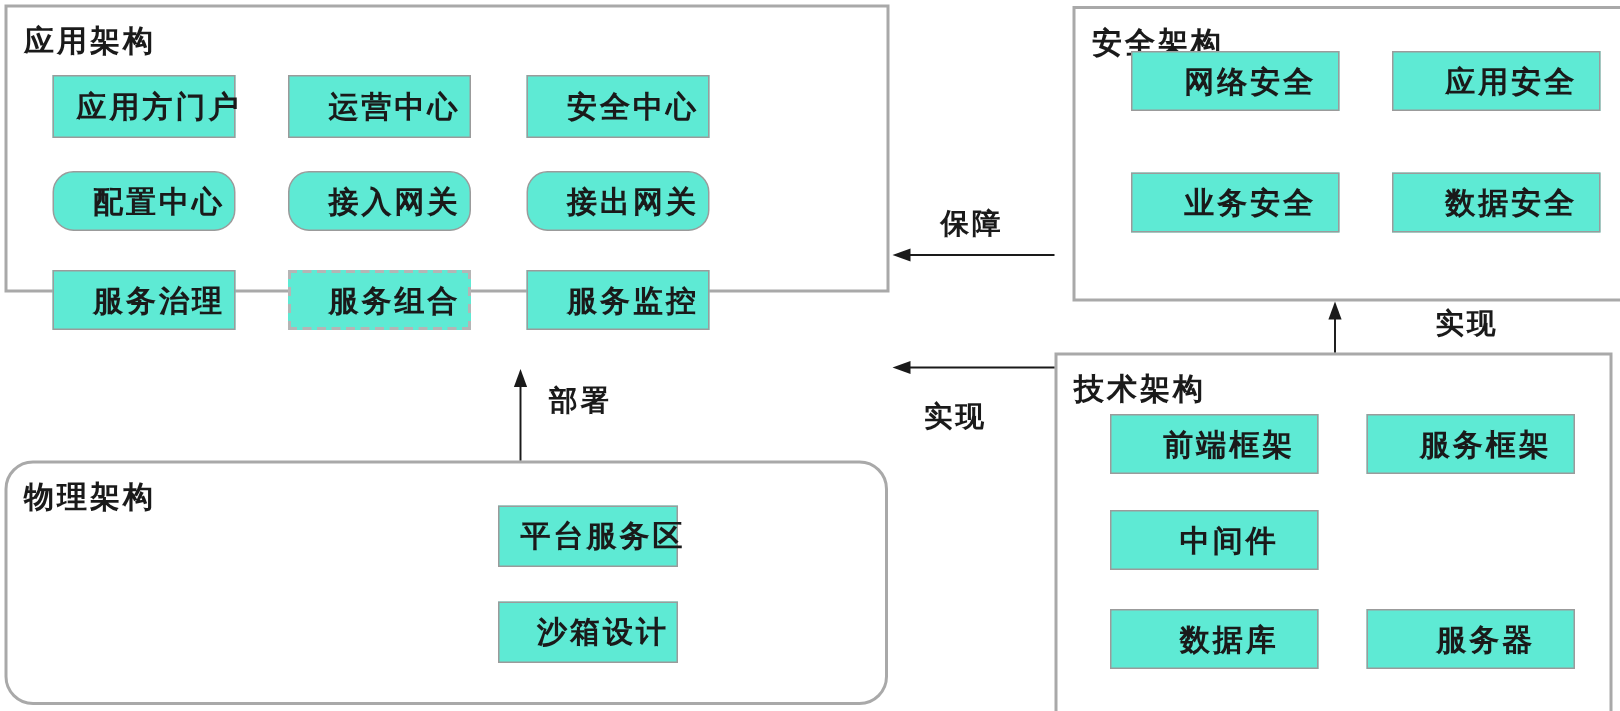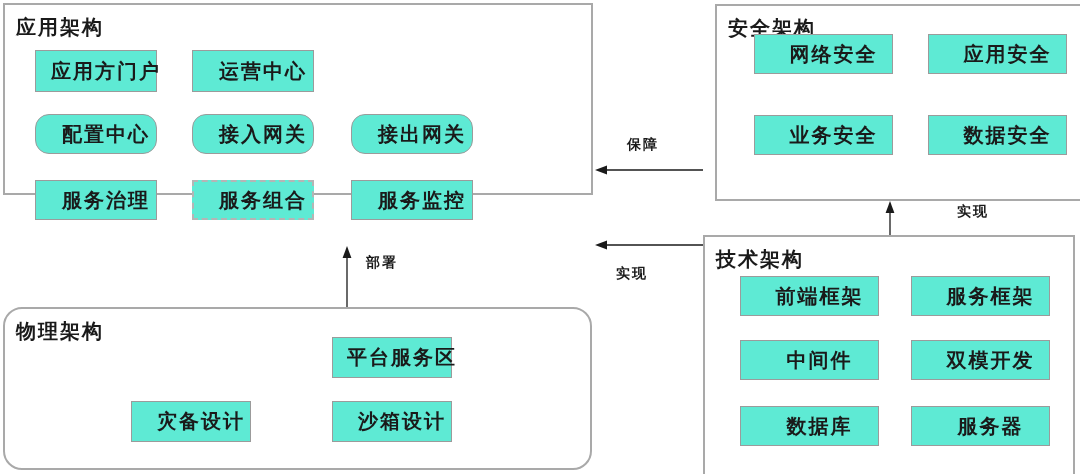--- a/index.html
+++ b/index.html
@@ -73,39 +73,40 @@
   .edges-svg {
     position: absolute;
     left: 0;
     top: 0;
     width: 1080px;
     height: 474px;
     pointer-events: none;
   }
   .edge-label {
     position: absolute;
-    font-size: 14px;
+    font-size: 19px;
     font-weight: 600;
     letter-spacing: 2px;
     white-space: nowrap;
   }
   .lbl-guarantee  { left: 627px; top: 136px; }
   .lbl-realize-h  { left: 616px; top: 265px; }
   .lbl-realize-v  { left: 957px; top: 203px; }
   .lbl-deploy     { left: 366px; top: 254px; }
 </style>
 </head>
 <body>
 
 <div class="canvas">
 
   <div class="group g-app">
     <div class="group-title">应用架构</div>
     <div class="node c1 r1">应用方门户</div>
     <div class="node c2 r1">运营中心</div>
+    <div class="node c3 r1">安全中心</div>
     <div class="node c1 r2">配置中心</div>
     <div class="node c2 r2">接入网关</div>
     <div class="node c3 r2">接出网关</div>
     <div class="node c1 r3">服务治理</div>
     <div class="node c2 r3 dashed">服务组合</div>
     <div class="node c3 r3">服务监控</div>
   </div>
 
   <div class="group g-sec">
     <div class="group-title">安全架构</div>
@@ -113,29 +114,27 @@
     <div class="node c2 r1">应用安全</div>
     <div class="node c1 r2">业务安全</div>
     <div class="node c2 r2">数据安全</div>
   </div>
 
   <div class="group g-tech">
     <div class="group-title">技术架构</div>
     <div class="node c1 r1">前端框架</div>
     <div class="node c2 r1">服务框架</div>
     <div class="node c1 r2">中间件</div>
-    <div class="node c2 r2">双模开发</div>
     <div class="node c1 r3">数据库</div>
     <div class="node c2 r3">服务器</div>
   </div>
 
   <div class="group g-phy">
     <div class="group-title">物理架构</div>
     <div class="node c2 r1">平台服务区</div>
-    <div class="node c1 r2">灾备设计</div>
     <div class="node c2 r2">沙箱设计</div>
   </div>
 
   <svg class="edges-svg" viewBox="0 0 1080 474" xmlns="http://www.w3.org/2000/svg">
 
     <g>
       <line x1="703" y1="170" x2="606" y2="170" stroke="#1a1a1a" stroke-width="1.3"></line>
       <polygon points="595,170 607,165.6 607,174.4" fill="#1a1a1a"></polygon>
     </g>
 

